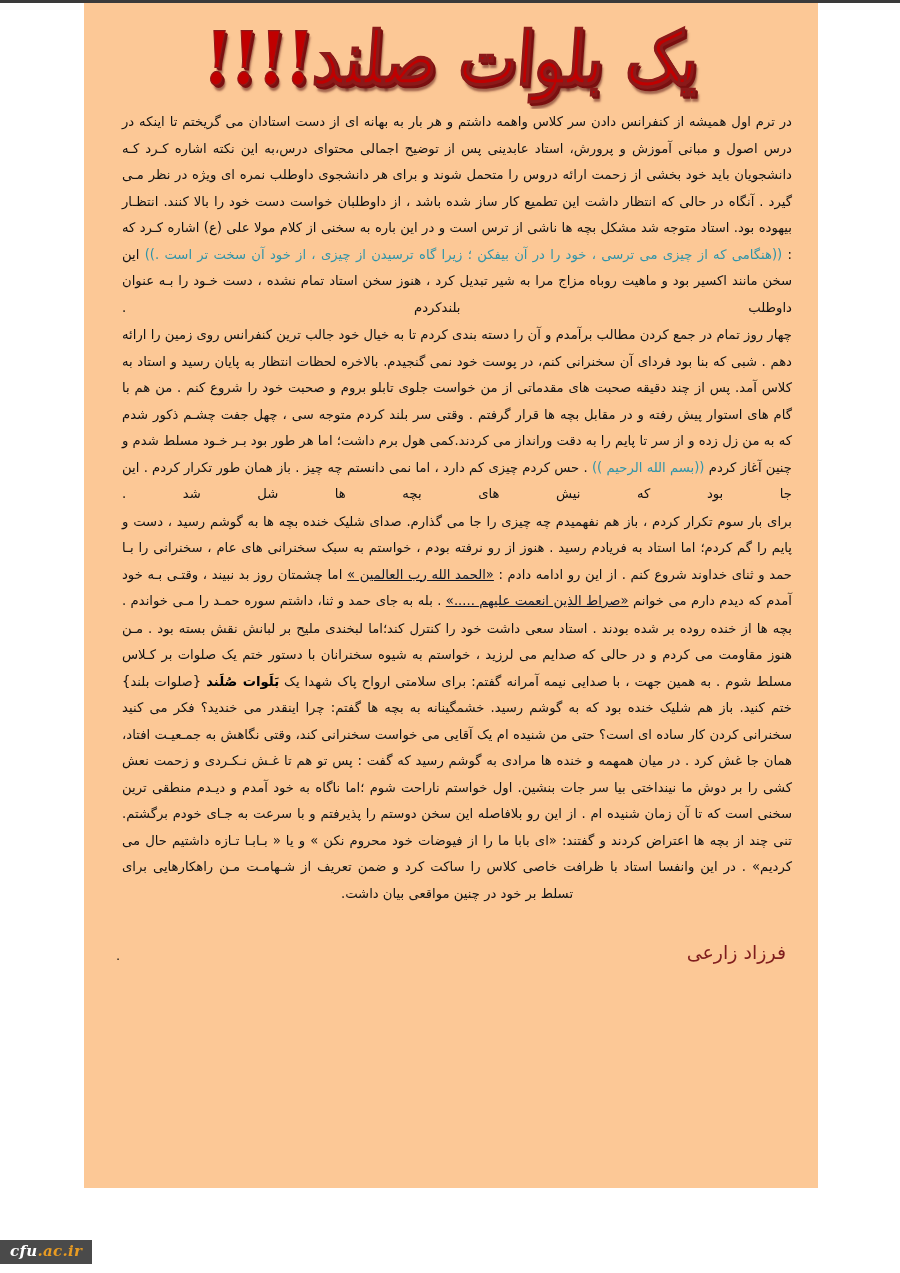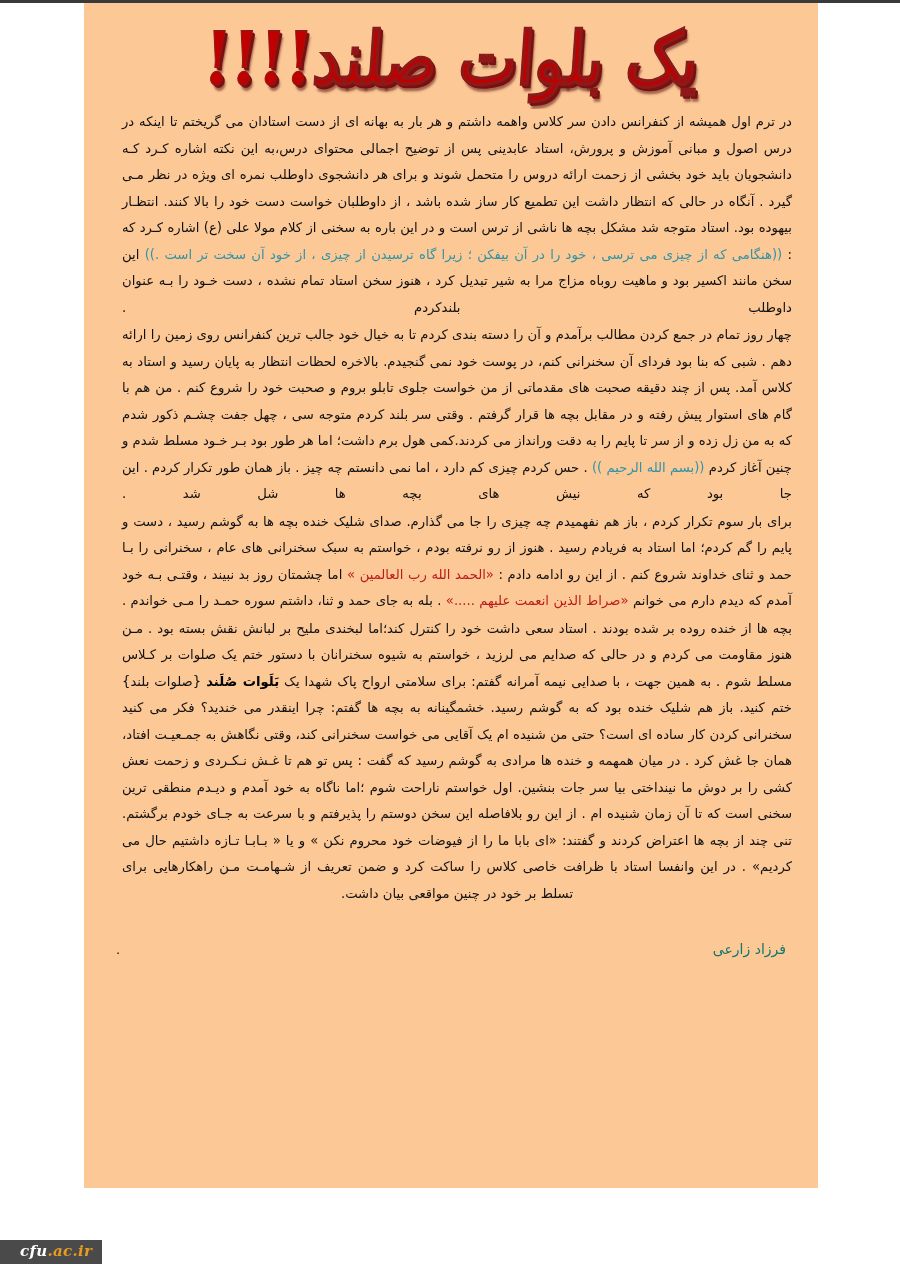--- a/index.html
+++ b/index.html
@@ -82,56 +82,57 @@
     text-align-last: justify;
   }
   .para.center-last {
     text-align-last: center;
   }
 
   .q-blue {
     color: #2f93a8;
   }
   .q-blue-2 {
-    color: #b91c1c;
+    color: #0f172a;
+    text-decoration: underline;
   }
   .em-red {
     color: #000000;
     font-weight: bold;
   }
 
   
   .signature-row {
     direction: rtl;
     margin-top: 34px;
     padding: 0 6px;
     display: flex;
     justify-content: space-between;
     align-items: flex-end;
   }
   .signature {
     font-family: "DejaVu Sans", "Liberation Sans", sans-serif;
-    font-size: 14px;
-    color: #0f766e;
+    font-size: 19px;
+    color: #7f1d1d;
     letter-spacing: 1px;
     margin-left: 24px;
   }
   .trailing-dot {
     font-size: 13px;
     color: #111;
   }
 
   
   .watermark {
     position: absolute;
     left: 0;
     bottom: 9px;
     background: #4a4a4a;
     color: #ffffff;
-    padding: 4px 10px 5px 20px;
+    padding: 4px 10px 5px 10px;
     font-family: "DejaVu Serif", "Liberation Serif", serif;
     font-style: italic;
     font-weight: bold;
     font-size: 15px;
     letter-spacing: .3px;
     direction: ltr;
     line-height: 1;
   }
   .watermark .wm-b { color: #ffffff; }
   .watermark .wm-o { color: #e89b22; }

